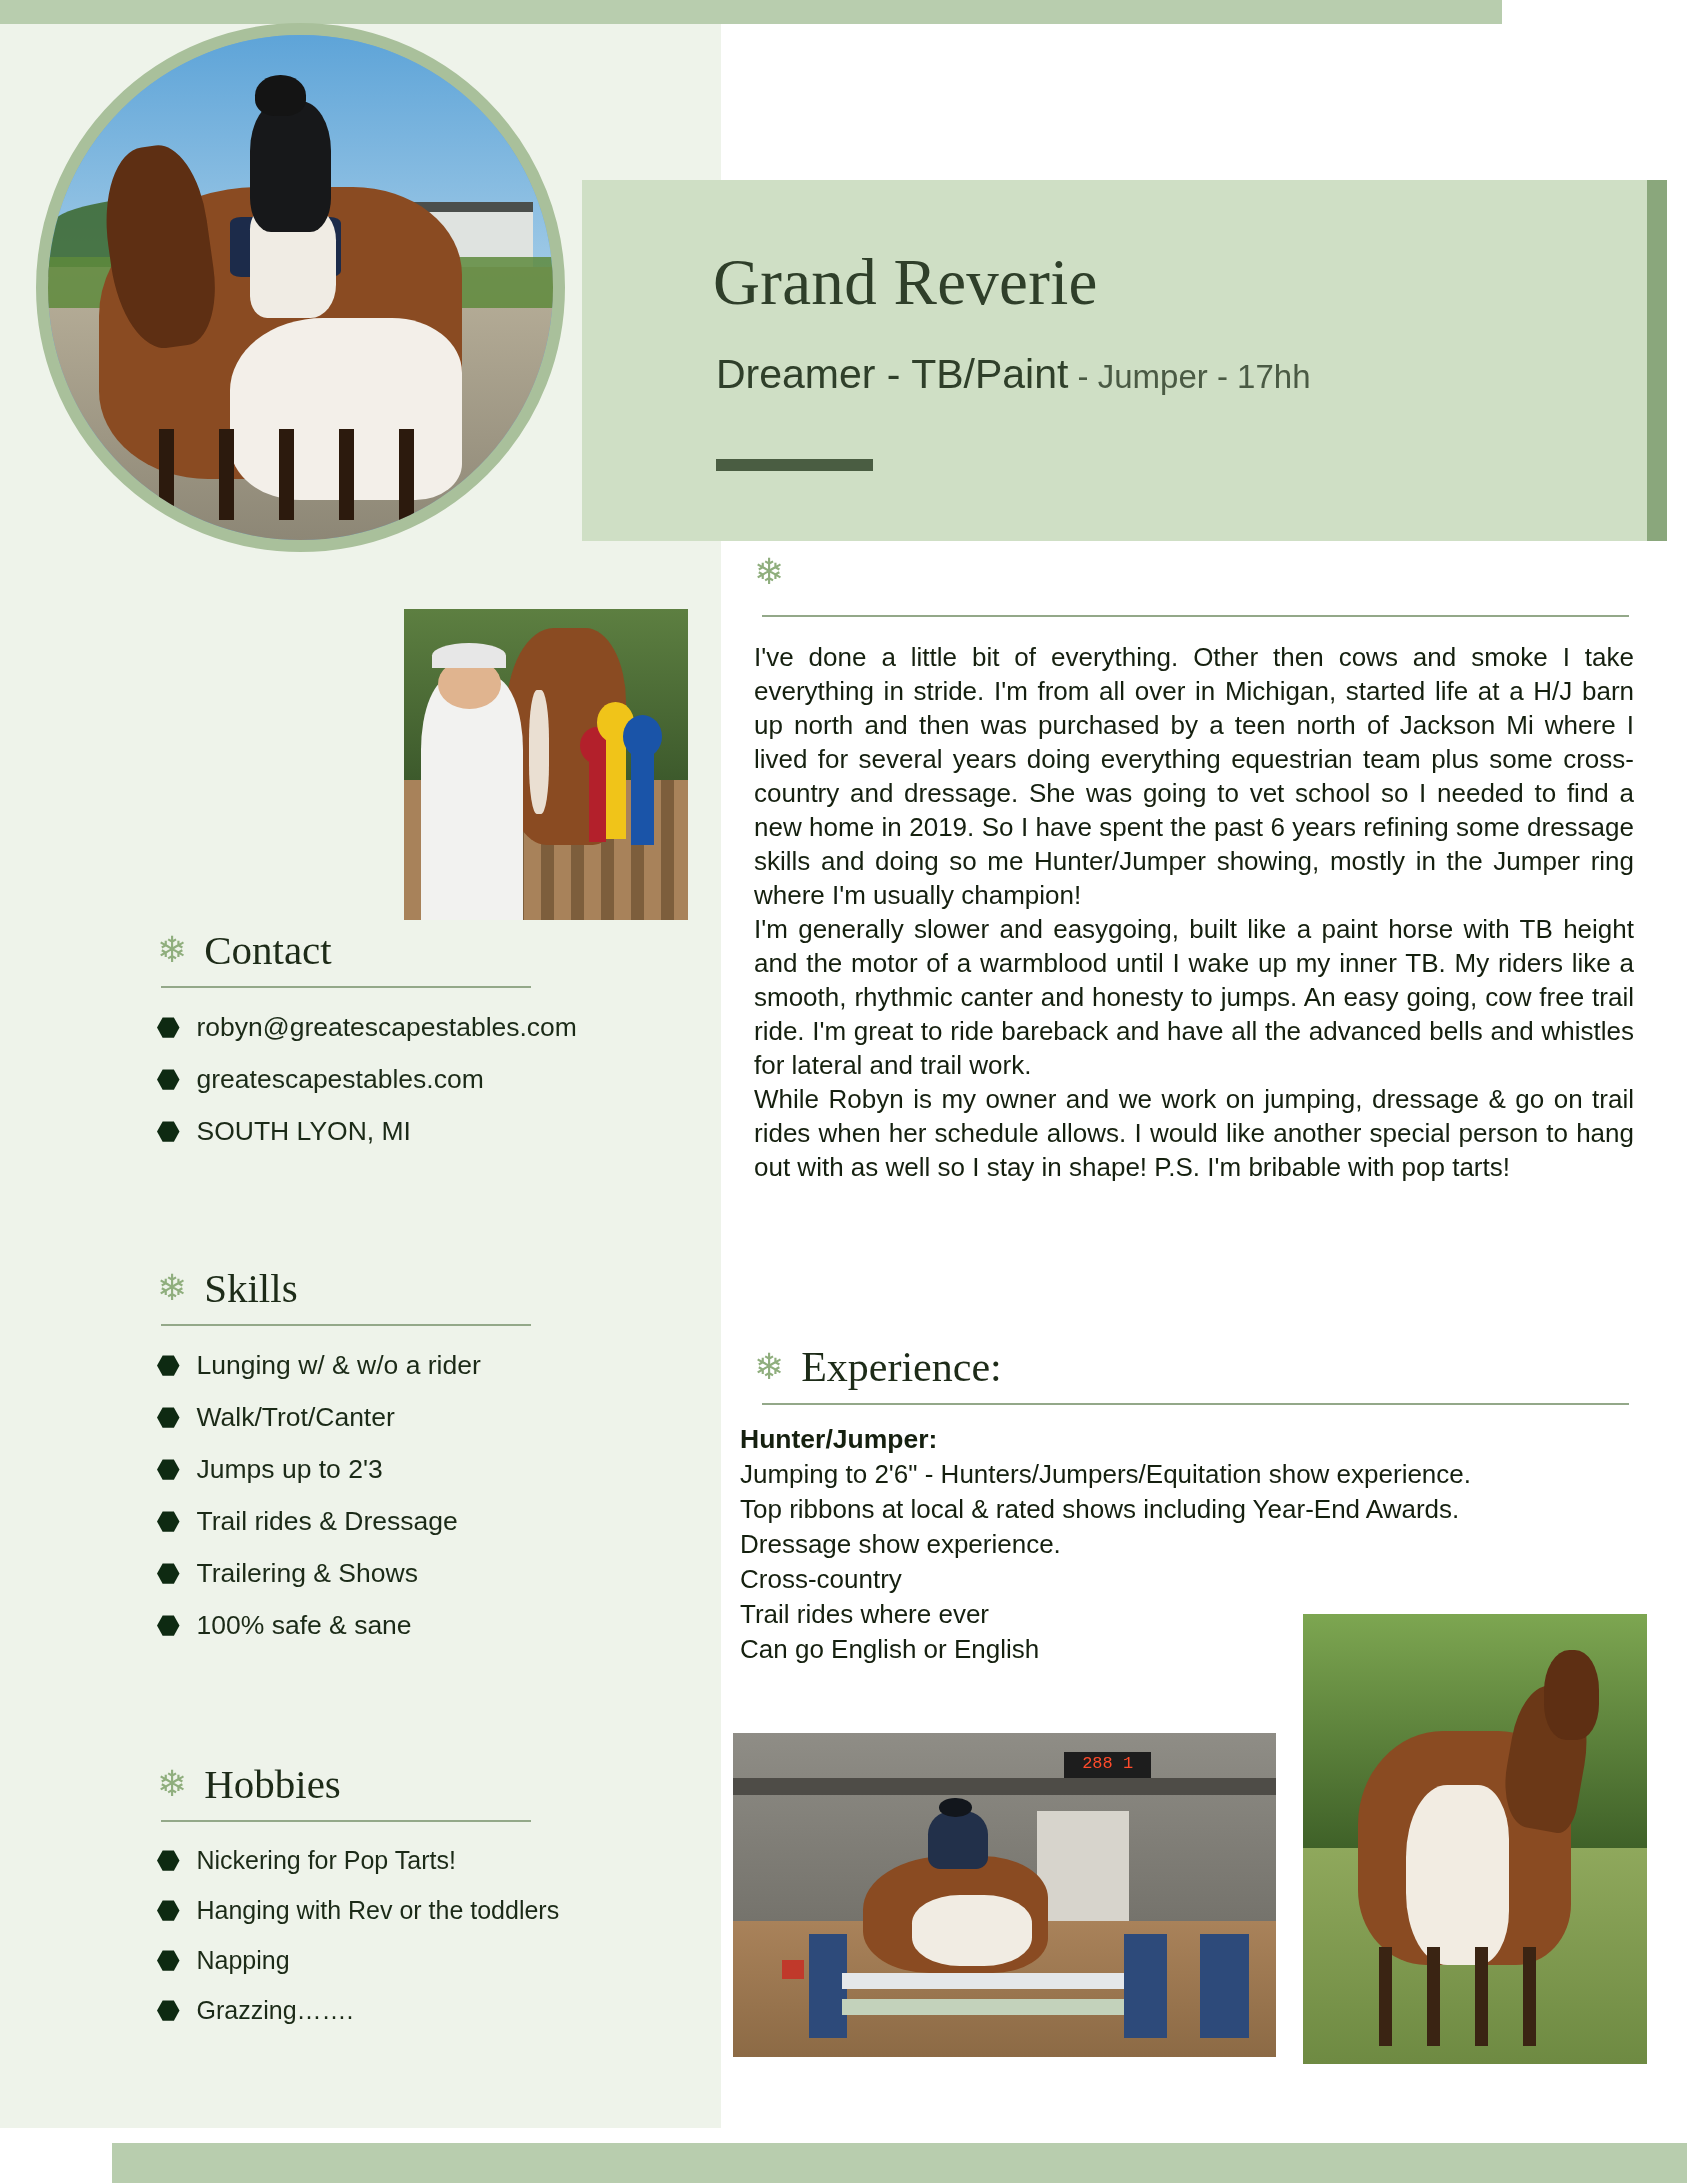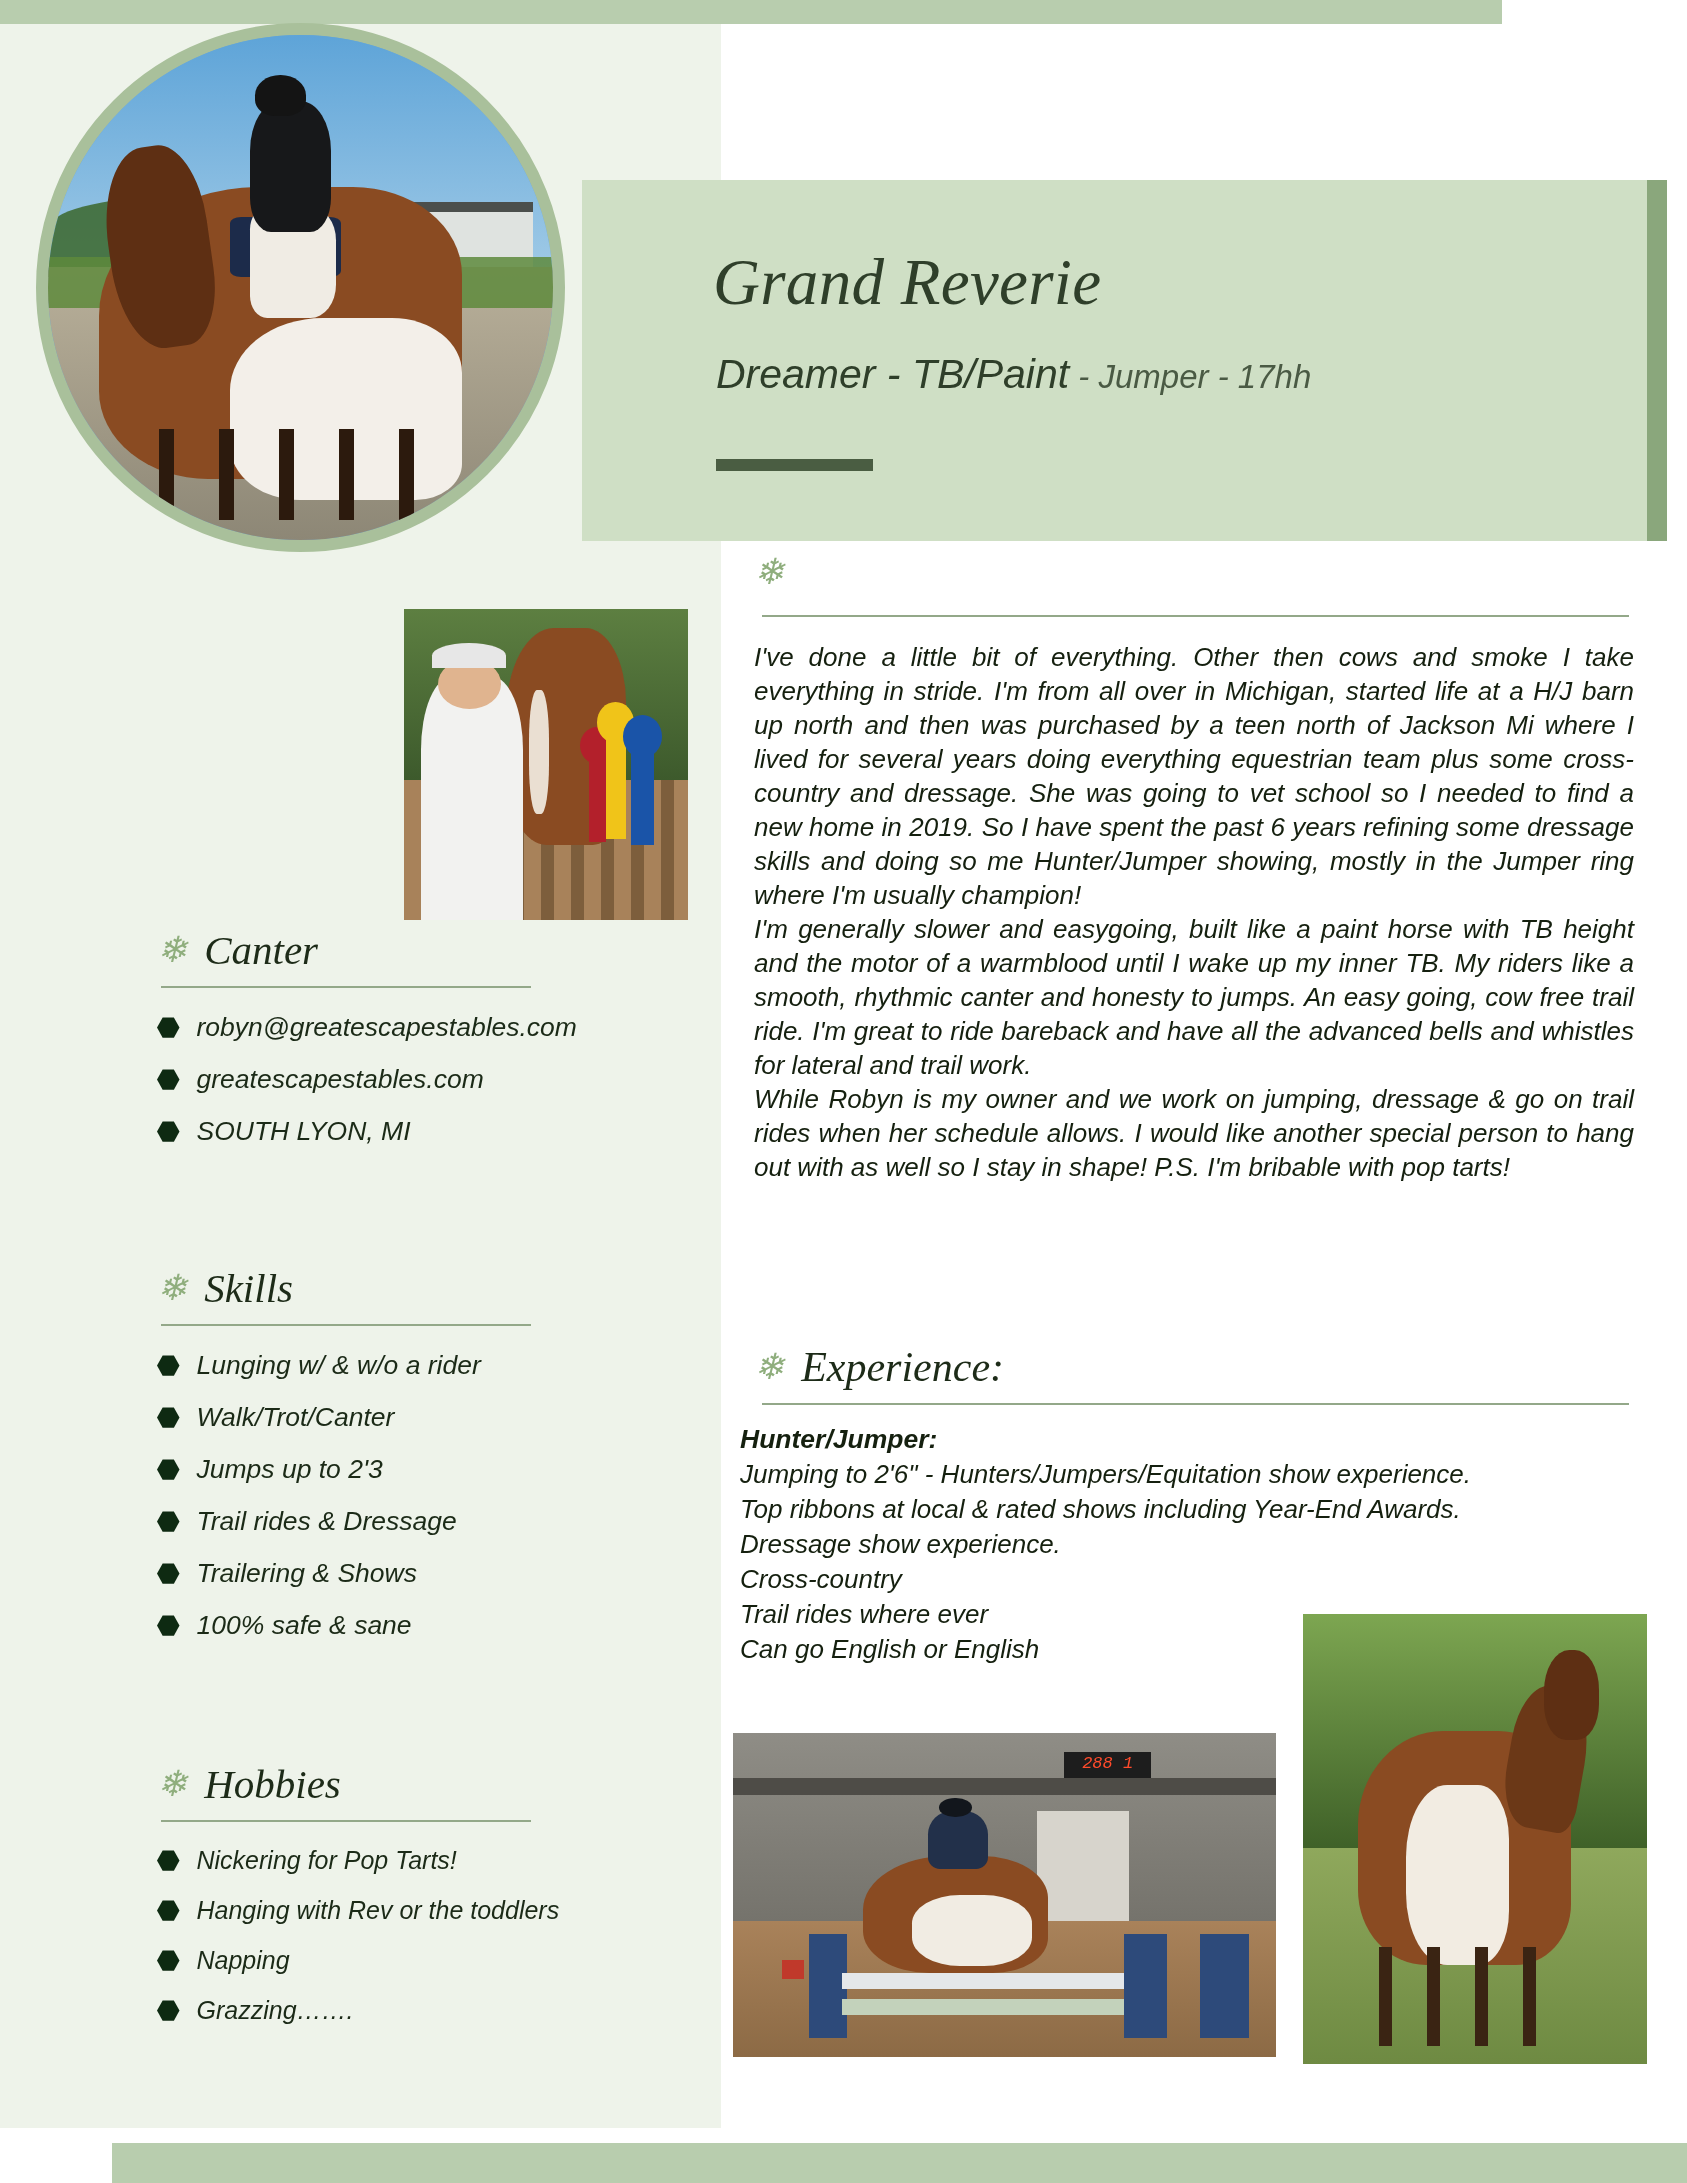--- a/index.html
+++ b/index.html
@@ -8,21 +8,20 @@
     height: 2183px;
     background: #ffffff;
     font-family: "Liberation Sans", sans-serif;
   }
   .page {
     position: relative;
     width: 1687px;
     height: 2183px;
     background: #ffffff;
     overflow: hidden;
-    font-style: italic;
   }
 
   
   .top-band {
     position: absolute;
     left: 0; top: 0;
     width: 1502px; height: 24px;
     background: #b8cdae;
   }
   .bottom-band {
@@ -378,21 +377,21 @@
       <div class="p2-rib3t"></div>
     <div class="p2-rib1"></div>
       <div class="p2-rib1t"></div>
     <div class="p2-rib2"></div>
       <div class="p2-rib2t"></div>
   </div>
 
   <div class="sec" id="contact-section">
     <div class="sec-head">
       <span class="flower">❄</span>
-      <span class="sec-title">Canter</span>
+      <span class="sec-title">Contact</span>
     </div>
     <div class="sec-rule"></div>
     <div class="bullets">
       <div class="bullet">
         <span class="hexdot"></span>
         <span class="bullet-text">robyn@greatescapestables.com</span>
       </div>
       <div class="bullet">
         <span class="hexdot"></span>
         <span class="bullet-text">greatescapestables.com</span>

